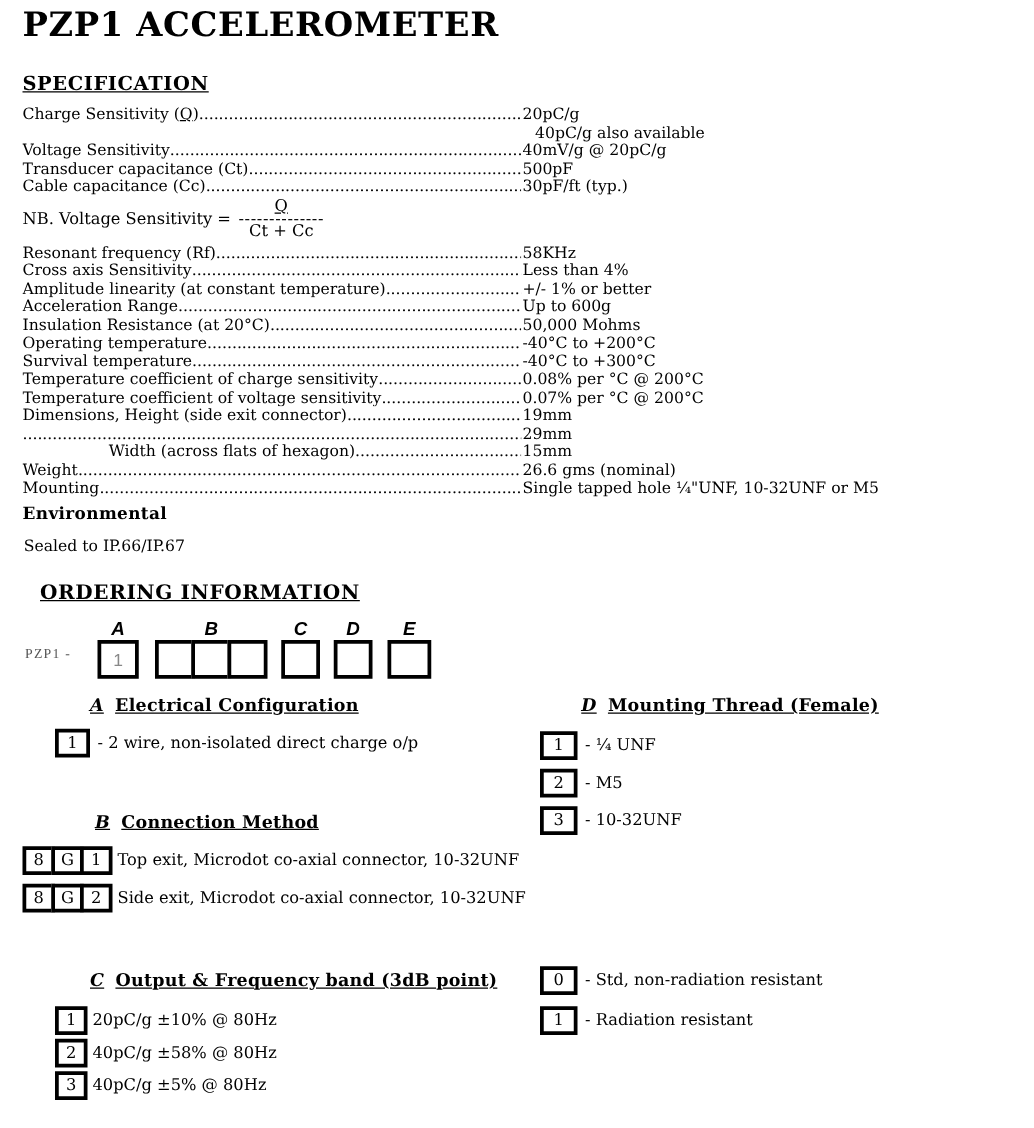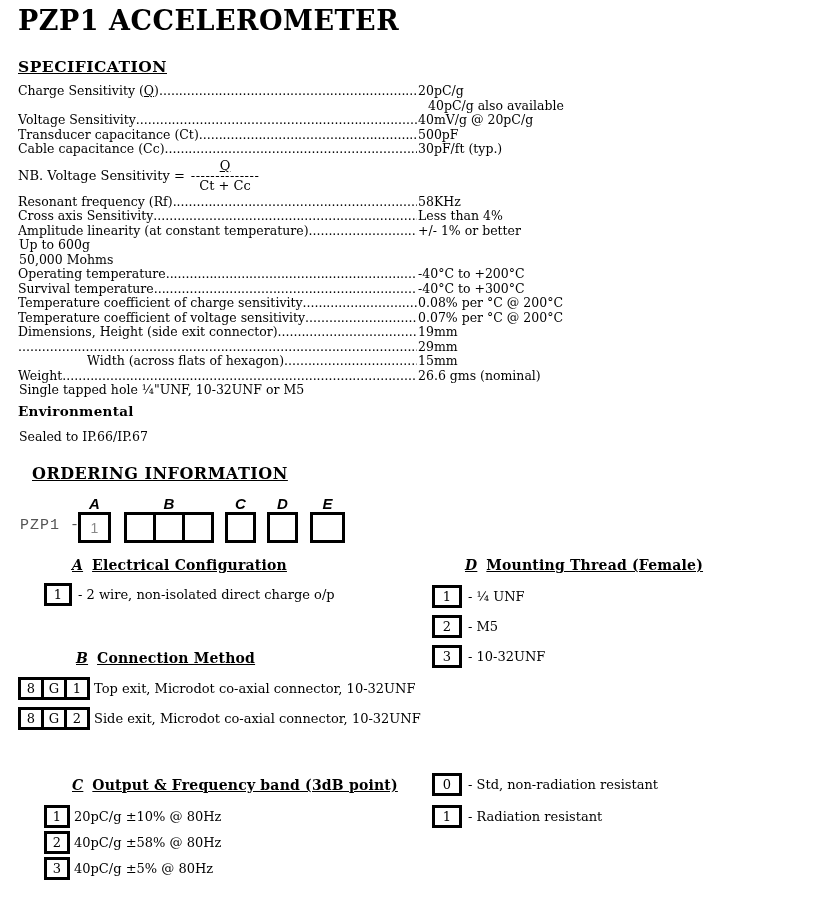--- a/index.html
+++ b/index.html
@@ -45,22 +45,22 @@
 
   
   .order-diagram { position:absolute; left:18px; top:495px; width:400px; height:52px; }
   .od-letter {
     position:absolute; top:0; height:16px; text-align:center;
     font-family:"Liberation Sans","DejaVu Sans",sans-serif;
     font-weight:bold; font-style:italic; font-size:15px;
   }
   .od-prefix {
     position:absolute; left:2px; top:22px;
-    font-family:Liberation Mono, monospace;
-    font-size:15px; color:#555; letter-spacing:1px; white-space:nowrap;
+    font-family:Liberation Serif, serif;
+    font-size:11px; color:#555; letter-spacing:1px; white-space:nowrap;
   }
   .od-box {
     position:absolute; top:17px; height:31px; border:3px solid #000; background:#fff;
     display:flex; align-items:center; justify-content:center;
   }
   .od-a-val {
     font-family:"Liberation Sans","DejaVu Sans",sans-serif;
     font-size:14px; color:#888;
   }
   .od-group { position:absolute; top:17px; display:flex; }
@@ -158,24 +158,32 @@
 
     <div class="spec-row">
       <span class="spec-left">
           <span class="spec-label">Amplitude linearity (at constant temperature)</span>
           <span class="dots"></span>
         </span>
       <span class="spec-value">+/- 1% or better</span>
     </div>
 
     <div class="spec-row">
+      <span class="spec-left">
+          <span class="spec-label">Acceleration Range</span>
+          <span class="dots"></span>
+        </span>
       <span class="spec-value">Up to 600g</span>
     </div>
 
     <div class="spec-row">
+      <span class="spec-left">
+          <span class="spec-label">Insulation Resistance (at 20°C)</span>
+          <span class="dots"></span>
+        </span>
       <span class="spec-value">50,000 Mohms</span>
     </div>
 
     <div class="spec-row">
       <span class="spec-left">
           <span class="spec-label">Operating temperature</span>
           <span class="dots"></span>
         </span>
       <span class="spec-value">-40°C to +200°C</span>
     </div>
@@ -229,20 +237,24 @@
 
     <div class="spec-row">
       <span class="spec-left">
           <span class="spec-label">Weight</span>
           <span class="dots"></span>
         </span>
       <span class="spec-value">26.6 gms (nominal)</span>
     </div>
 
     <div class="spec-row">
+      <span class="spec-left">
+          <span class="spec-label">Mounting</span>
+          <span class="dots"></span>
+        </span>
       <span class="spec-value">Single tapped hole ¼"UNF, 10-32UNF or M5</span>
     </div>
 
     <div class="env-heading">Environmental</div>
 
     <div class="spec-row env-row">
       <span class="spec-left">
           <span class="spec-label">Protection (BS.EN60529)</span>
           <span class="dots"></span>
         </span>

